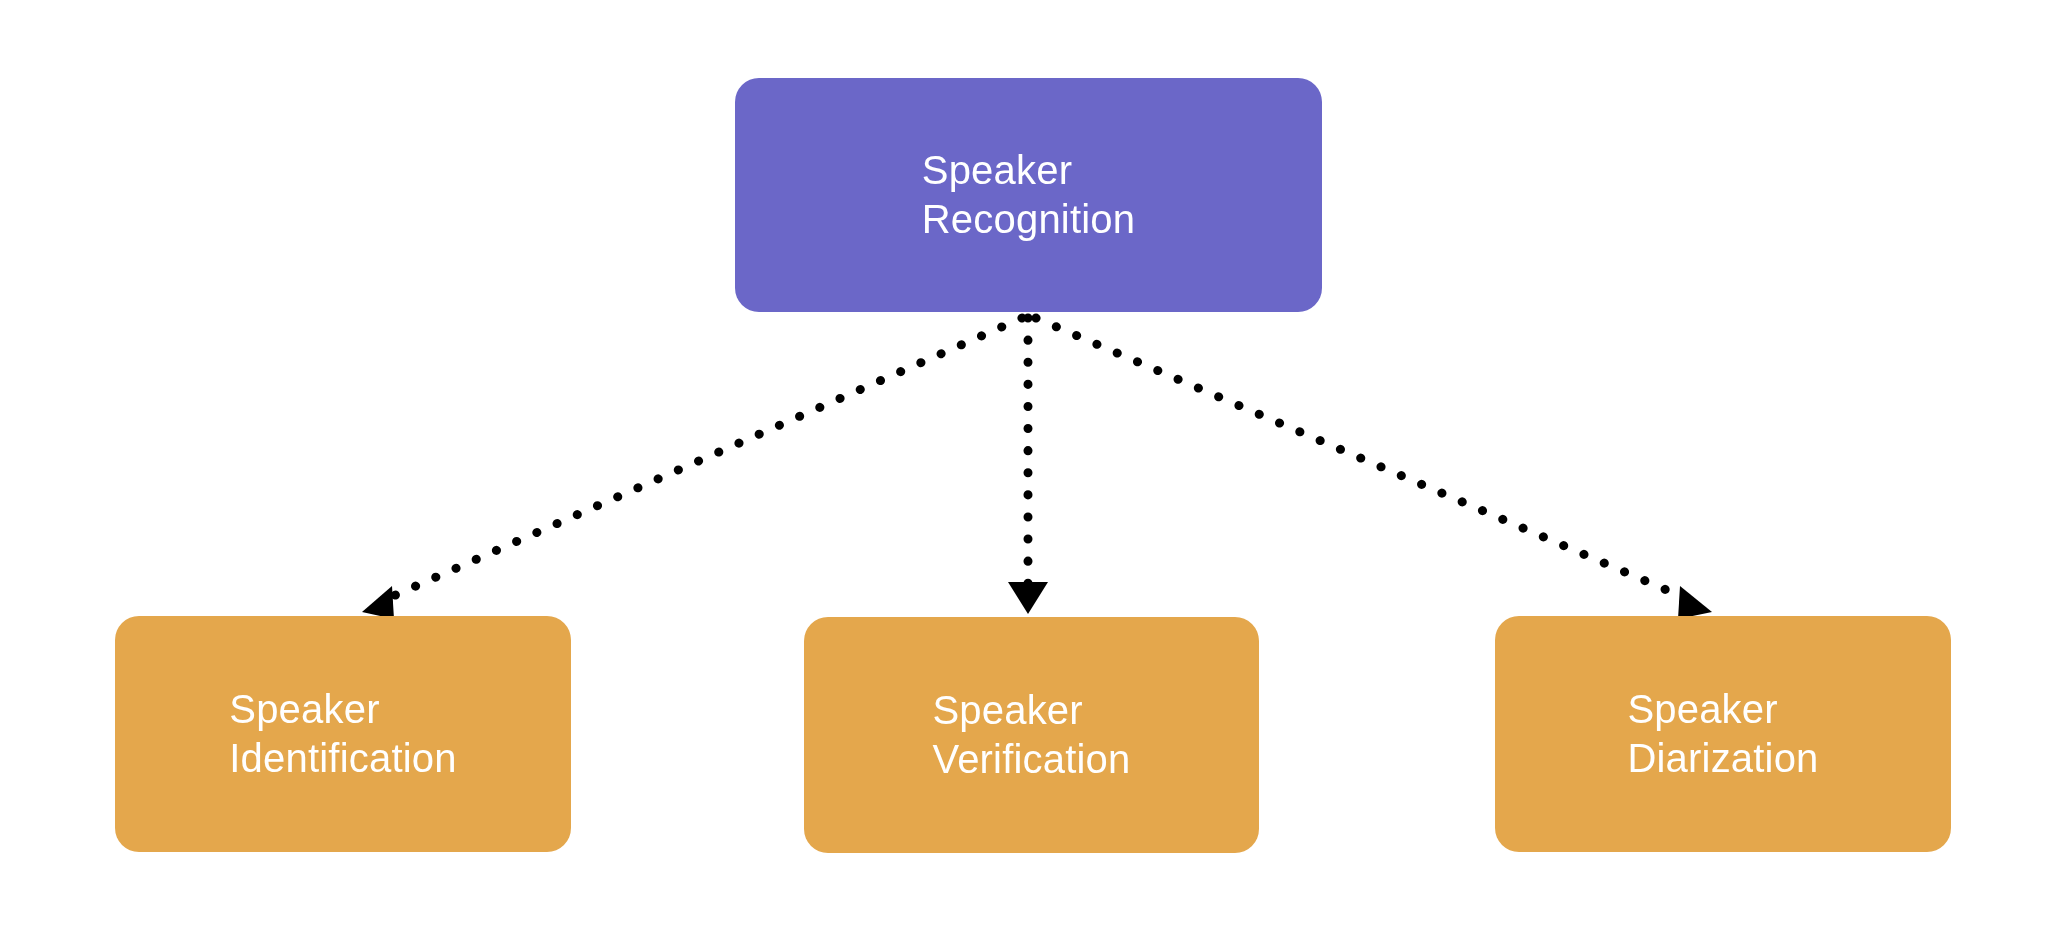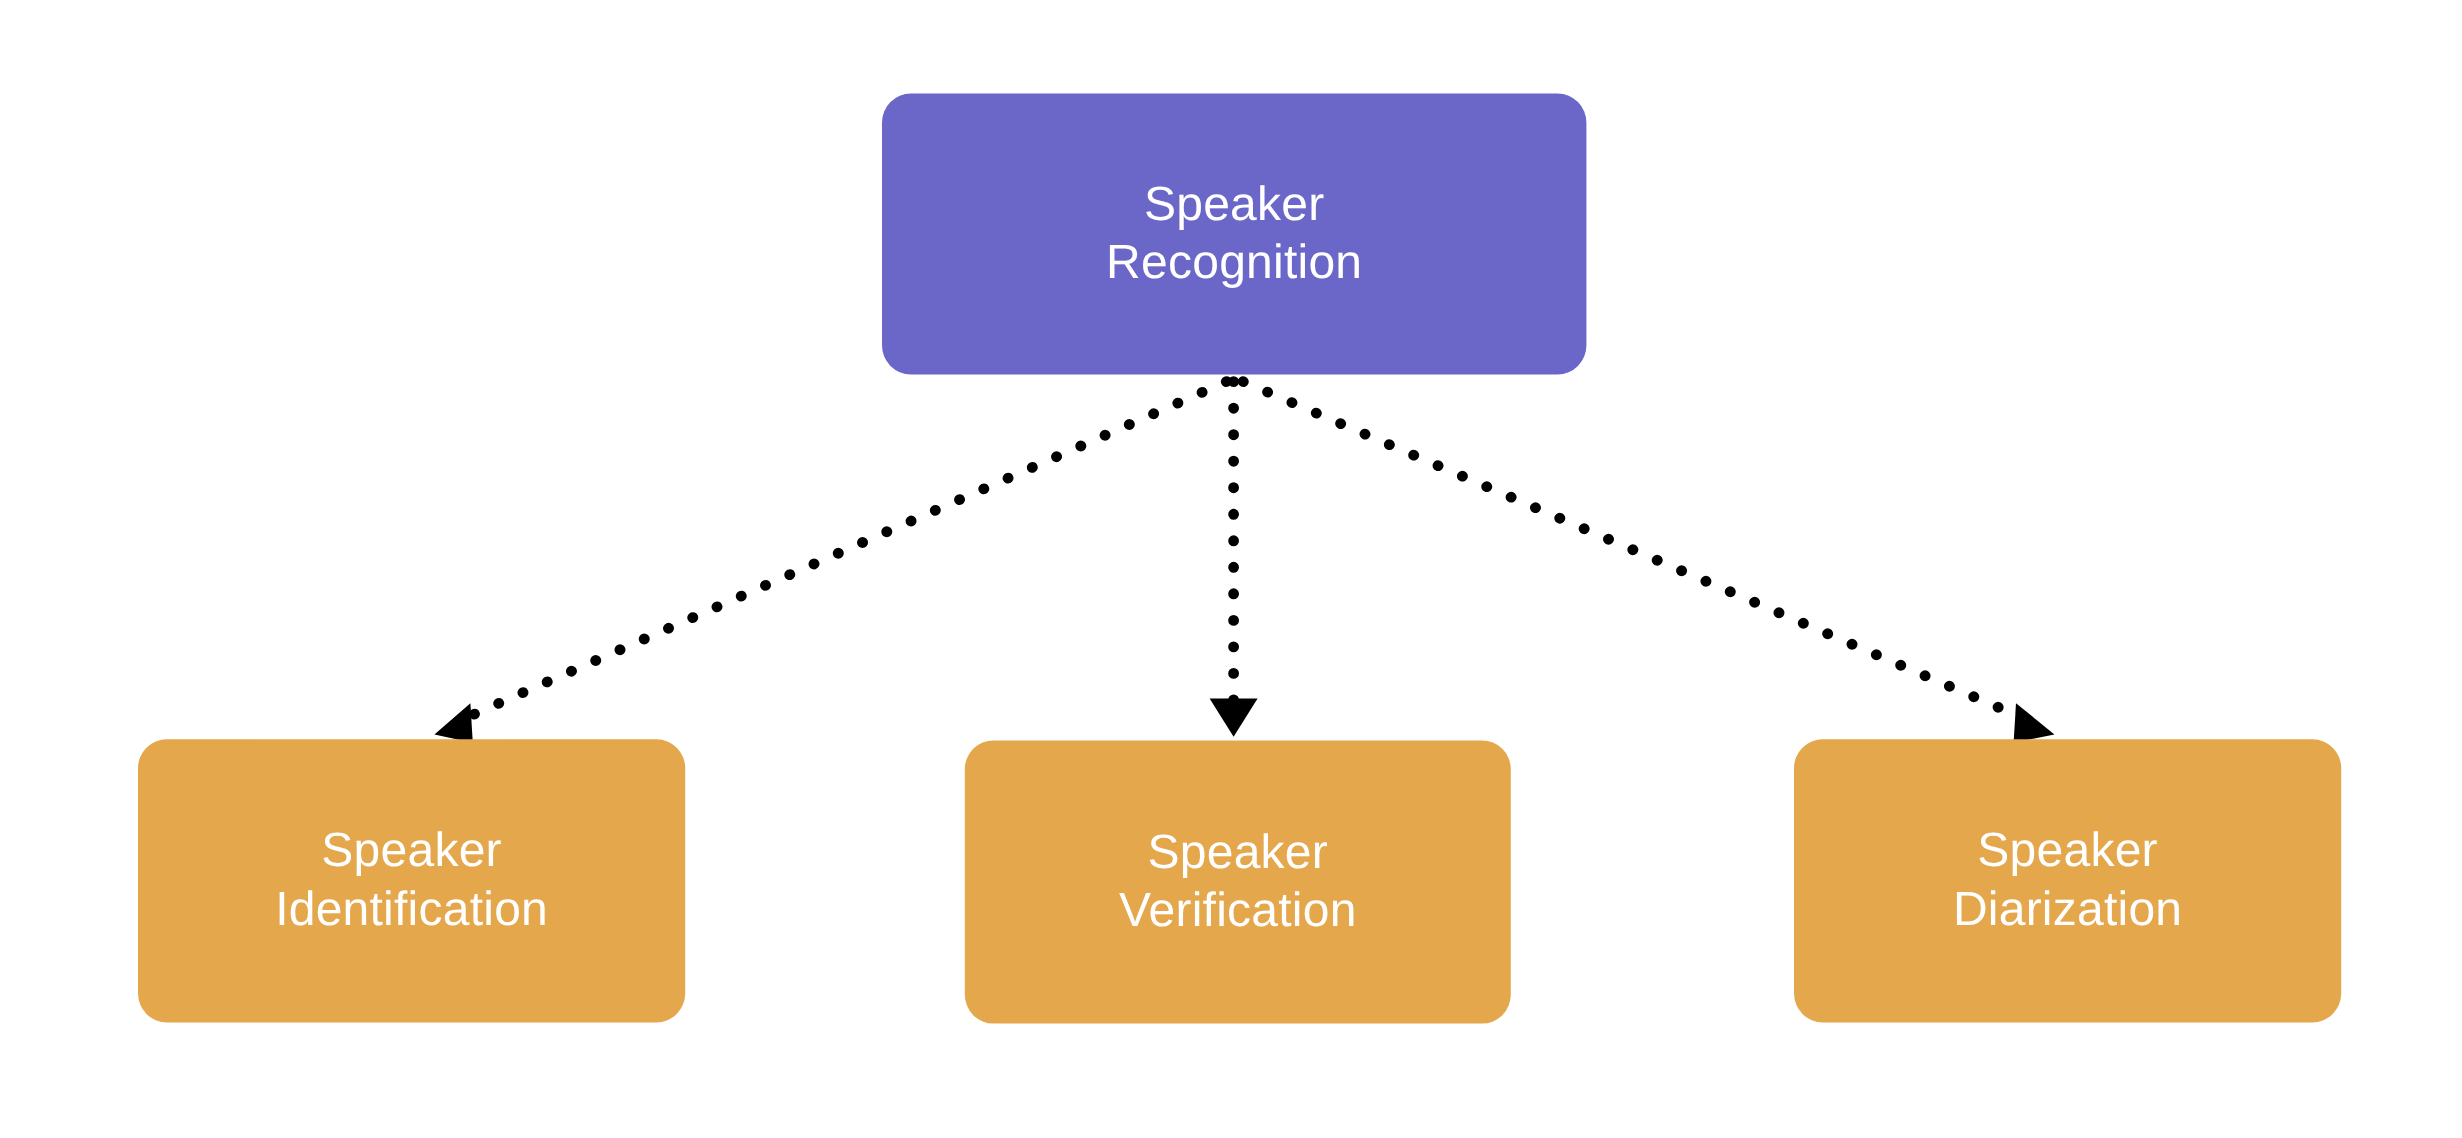--- a/index.html
+++ b/index.html
@@ -24,21 +24,21 @@
     width: 2052px;
     height: 948px;
     pointer-events: none;
   }
   .node {
     position: absolute;
     box-sizing: border-box;
     display: flex;
     align-items: center;
     justify-content: center;
-    text-align: center;
+    text-align: left;
     color: #ffffff;
     border-radius: 24px;
     z-index: 2;
   }
   .node-label {
     font-weight: 300;
     line-height: 1.22;
     letter-spacing: 0.2px;
     white-space: pre-line;
     padding: 0 10px;

